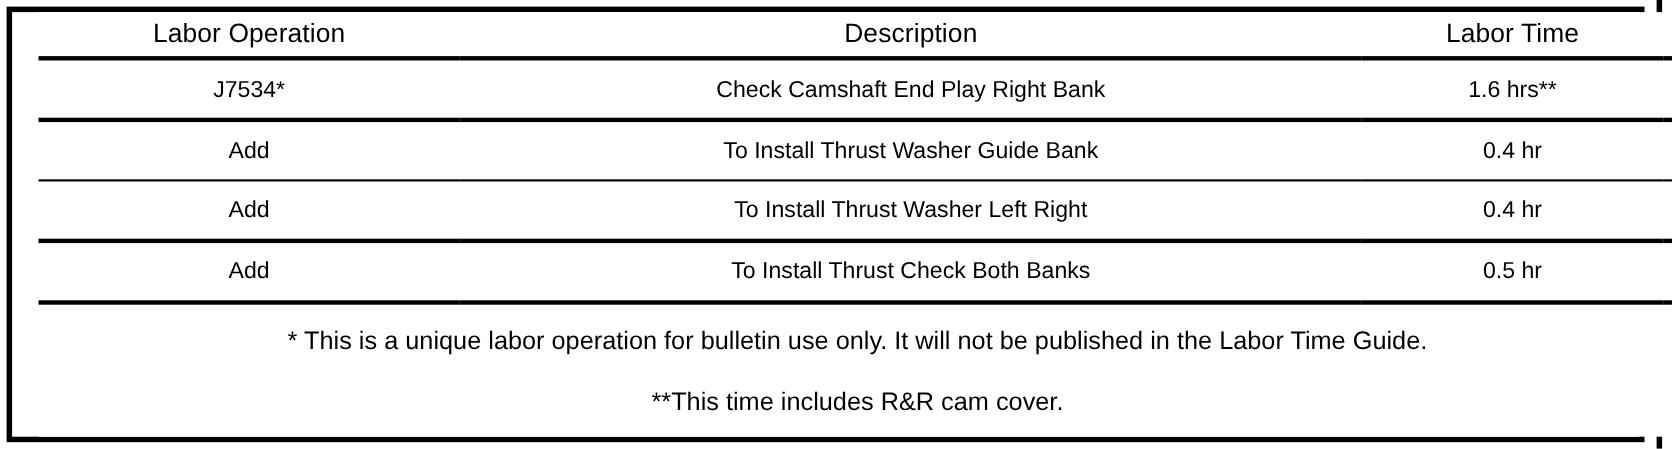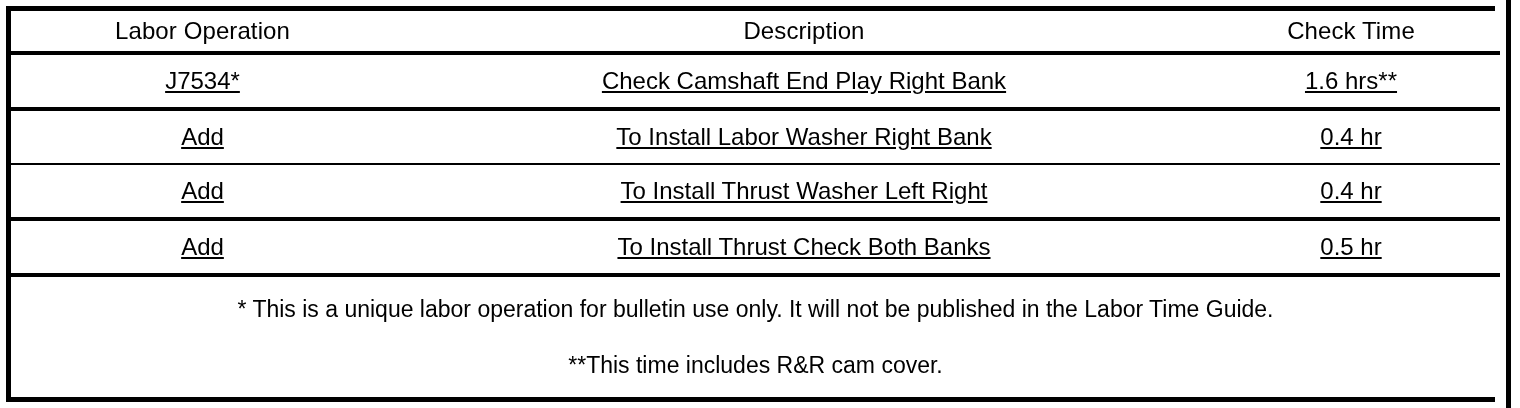--- a/index.html
+++ b/index.html
@@ -35,20 +35,21 @@
   
   #table-block {
     position: absolute;
     left: 6px;
     top: 6px;
     width: 1489px;   
     height: 396px;   
     box-sizing: border-box;
     border: 5px solid #000000;
     background: #ffffff;
+    padding-left: 24px;
   }
 
   table.grid {
     border-collapse: collapse;
     width: 100%;
     height: 100%;
     table-layout: fixed;
   }
 
   table.grid td, table.grid th {
@@ -77,23 +78,22 @@
 
   th.hdr {
     height: 40px;
     font-size: 24px;
     font-weight: bold;
     letter-spacing: 0.1px;
   }
 
   td.cell {
     height: 42px;
-    font-size: 24px;
+    font-size: 21px;
     line-height: 1.1;
-    text-decoration: underline;
   }
 
   td.pad-cell { }
 
   
   td.footnote {
     text-align: left;
     vertical-align: top;
     padding: 11px 0 0 9px;
     font-size: 23px;
@@ -115,36 +115,36 @@
       <colgroup>
         <col class="c-op">
         <col class="c-desc">
         <col class="c-time">
         <col class="c-pad">
       </colgroup>
       <thead>
         <tr class="hrow">
           <th class="hdr vsep-r">Labor Operation</th>
           <th class="hdr vsep-r">Description</th>
-          <th class="hdr vsep-r-thin">Check Time</th>
+          <th class="hdr vsep-r-thin">Labor Time</th>
           <th class="hdr"></th>
         </tr>
       </thead>
       <tbody>
 
         <tr class="hrow">
           <td class="cell vsep-r">J7534*</td>
           <td class="cell vsep-r">Check Camshaft End Play Right Bank</td>
           <td class="cell vsep-r-thin">1.6 hrs**</td>
           <td class="cell pad-cell"></td>
         </tr>
 
         <tr class="thin-sep">
           <td class="cell vsep-r">Add</td>
-          <td class="cell vsep-r">To Install Labor Washer Right Bank</td>
+          <td class="cell vsep-r">To Install Thrust Washer Guide Bank</td>
           <td class="cell vsep-r-thin">0.4 hr</td>
           <td class="cell pad-cell"></td>
         </tr>
 
 
         <tr class="hrow">
           <td class="cell vsep-r">Add</td>
           <td class="cell vsep-r">To Install Thrust Washer Left Right</td>
           <td class="cell vsep-r-thin">0.4 hr</td>
           <td class="cell pad-cell"></td>

